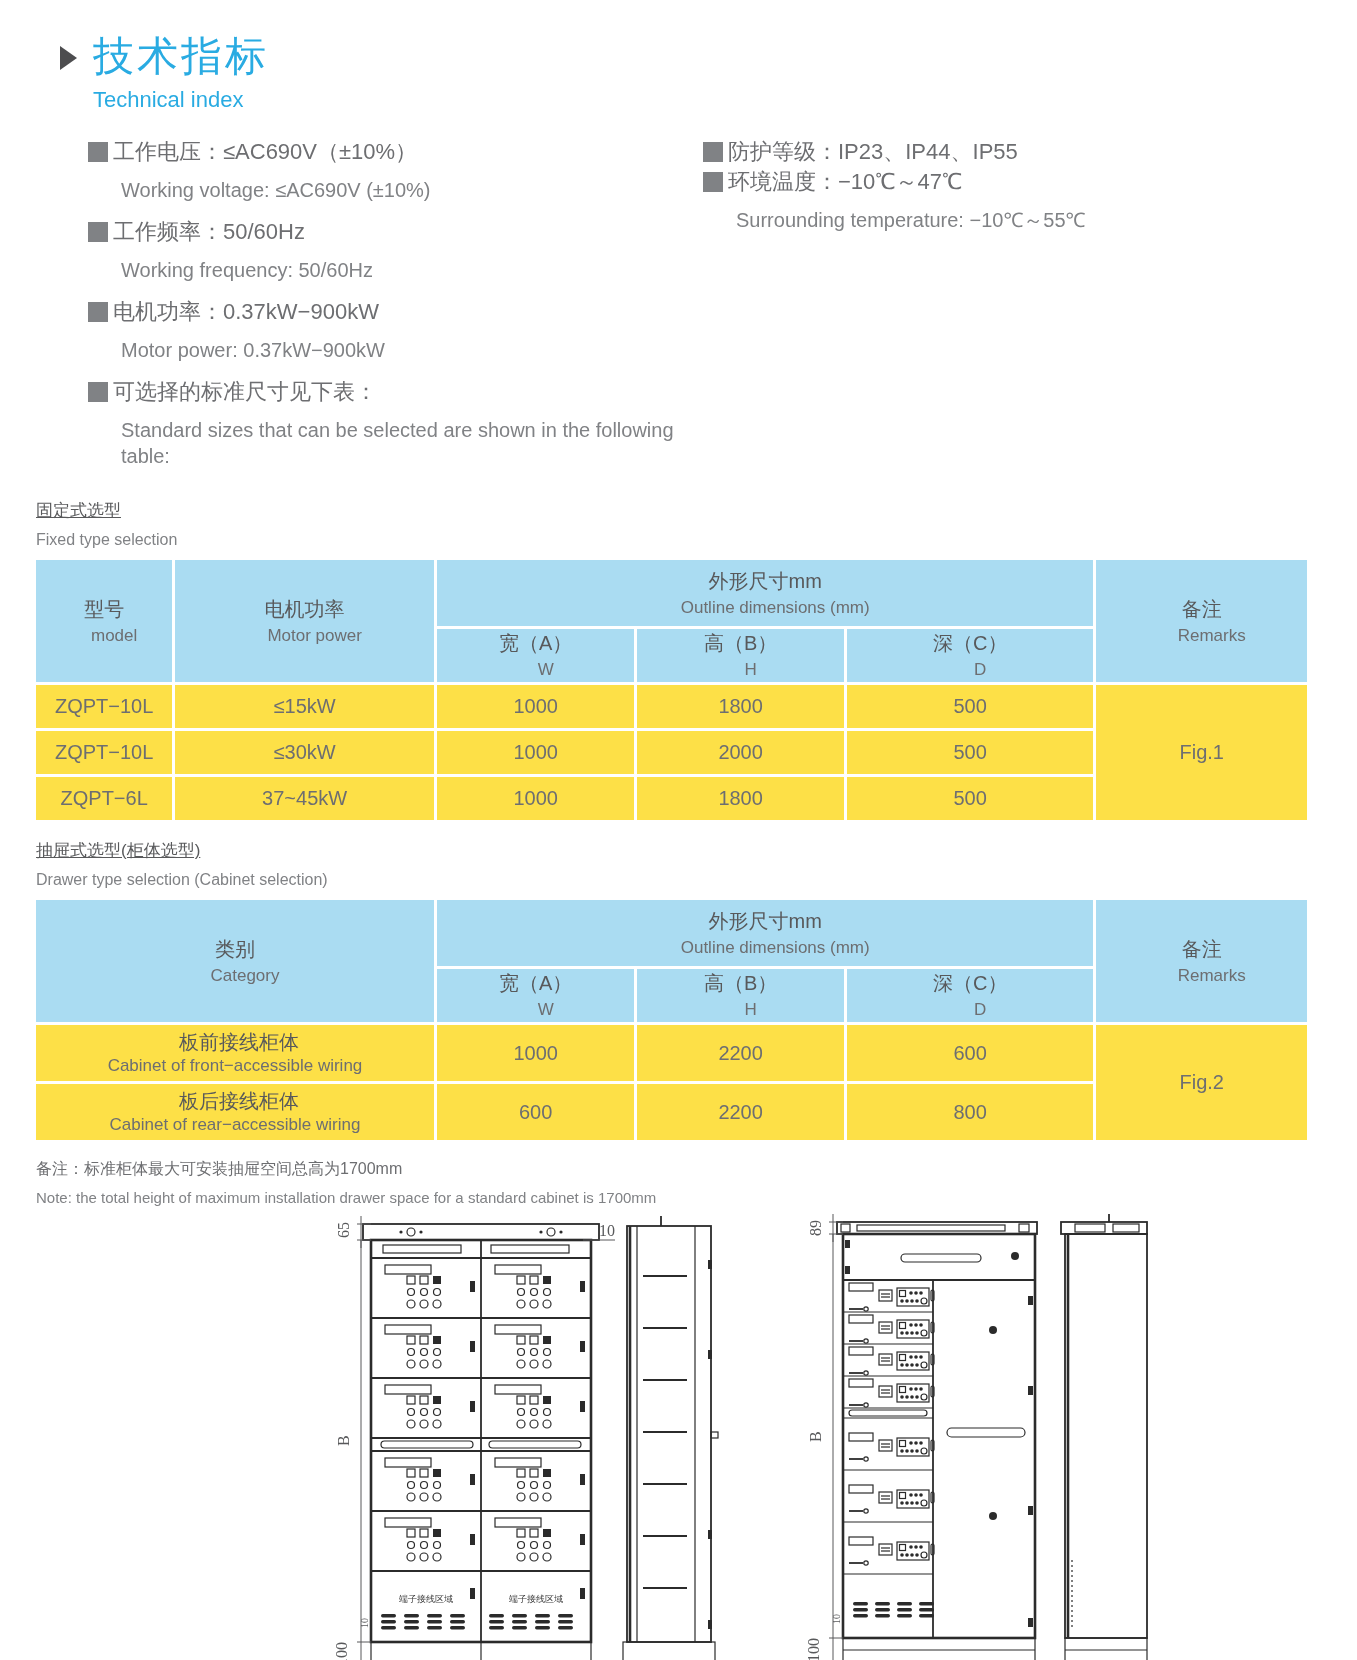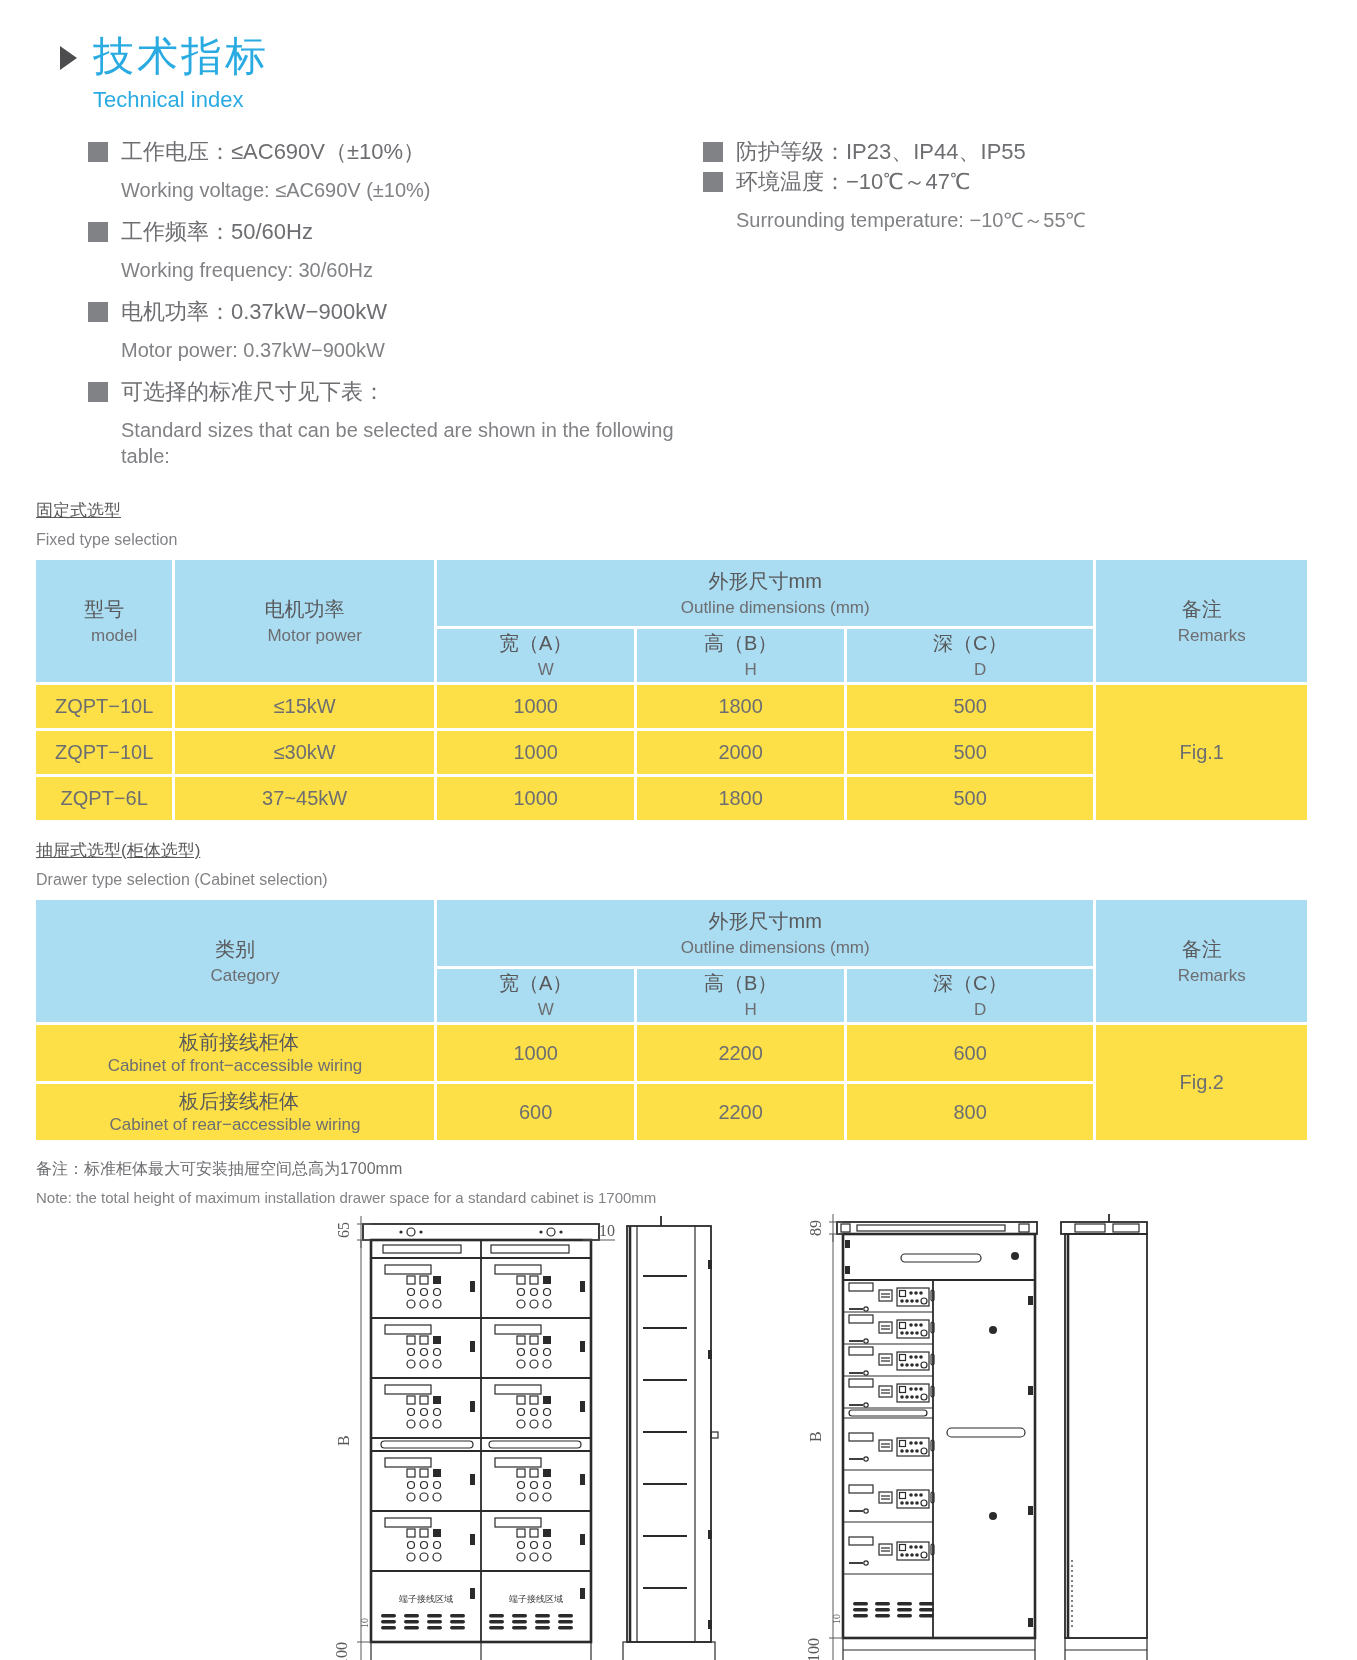--- a/index.html
+++ b/index.html
@@ -10,21 +10,21 @@
   
   .hdr { display:flex; align-items:flex-start; gap:16px; margin-left:24px; }
   .tri { width:0; height:0; border-left:17px solid #4d4d4f; border-top:12px solid transparent; border-bottom:12px solid transparent; margin-top:12px; }
   .title-cn { font-size:41px; color:#29abe2; letter-spacing:3px; line-height:1.1; }
   .title-en { font-size:22px; color:#29abe2; margin-top:8px; }
 
   
   .specs { display:flex; margin-top:24px; margin-left:52px; }
   .spec-col-l { width:615px; }
   .spec-col-r { flex:1; }
-  .spec-cn { display:flex; align-items:center; gap:13px; font-size:22px; color:#6d6e71; line-height:30px; }
+  .spec-cn { display:flex; align-items:center; gap:5px; font-size:22px; color:#6d6e71; line-height:30px; }
   .bullet { width:20px; height:20px; background:#808285; flex:none; }
   .spec-en { font-size:20px; color:#808285; margin:10px 0 14px 33px; line-height:26px; }
   .sizes-note { margin-top:10px; }
 
   
   .sec { margin-top:16px; }
   .sec-cn { font-size:17px; color:#58595b; text-decoration:underline; }
   .sec-en { font-size:16px; color:#808285; margin-top:9px; }
 
   
@@ -77,21 +77,21 @@
     <div class="spec-col-l">
       <div class="spec-cn">
         <span class="bullet"></span>
         <span>工作电压：≤AC690V（±10%）</span>
       </div>
       <div class="spec-en">Working voltage: ≤AC690V (±10%)</div>
       <div class="spec-cn">
         <span class="bullet"></span>
         <span>工作频率：50/60Hz</span>
       </div>
-      <div class="spec-en">Working frequency: 30/60Hz</div>
+      <div class="spec-en">Working frequency: 50/60Hz</div>
       <div class="spec-cn">
         <span class="bullet"></span>
         <span>电机功率：0.37kW−900kW</span>
       </div>
       <div class="spec-en">Motor power: 0.37kW−900kW</div>
       <div class="spec-cn sizes-note">
         <span class="bullet"></span>
         <span>可选择的标准尺寸见下表：</span>
       </div>
       <div class="spec-en">Standard sizes that can be selected are shown in the following table:</div>

